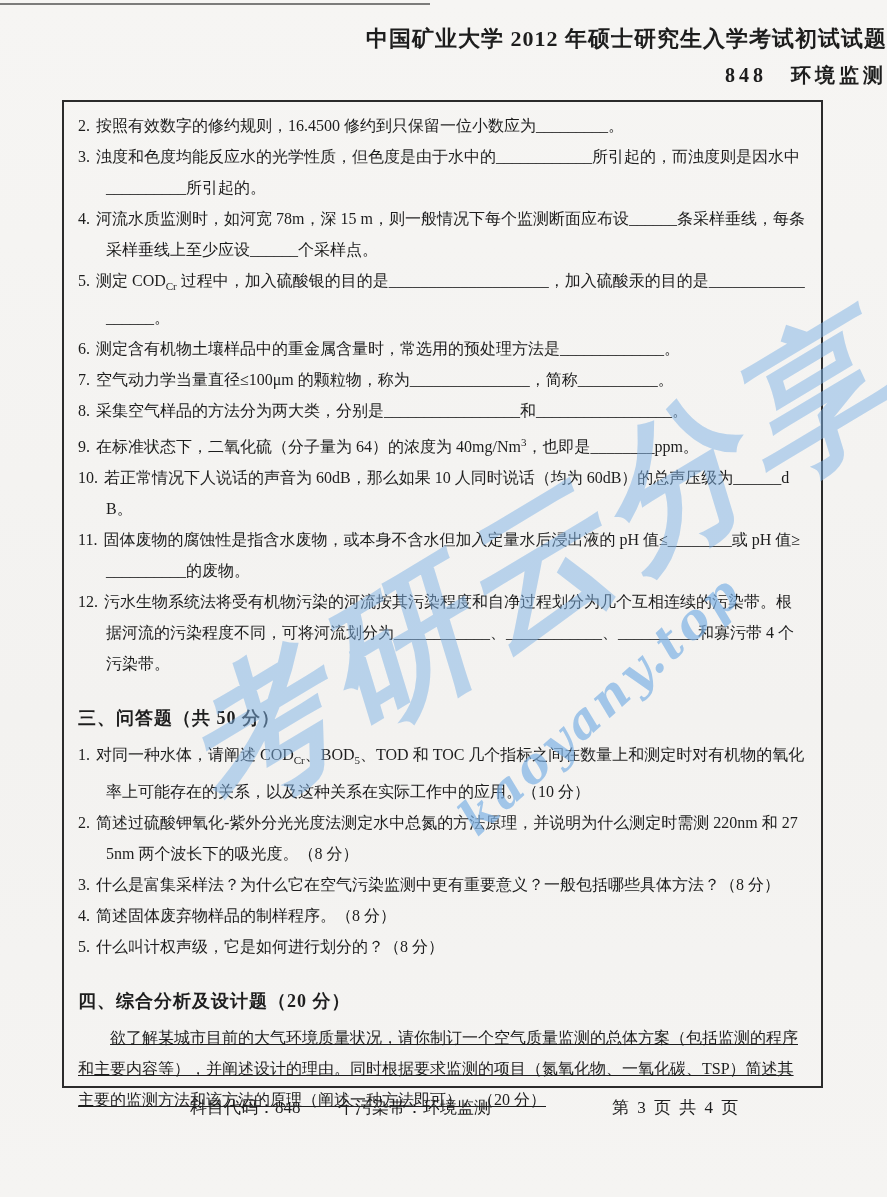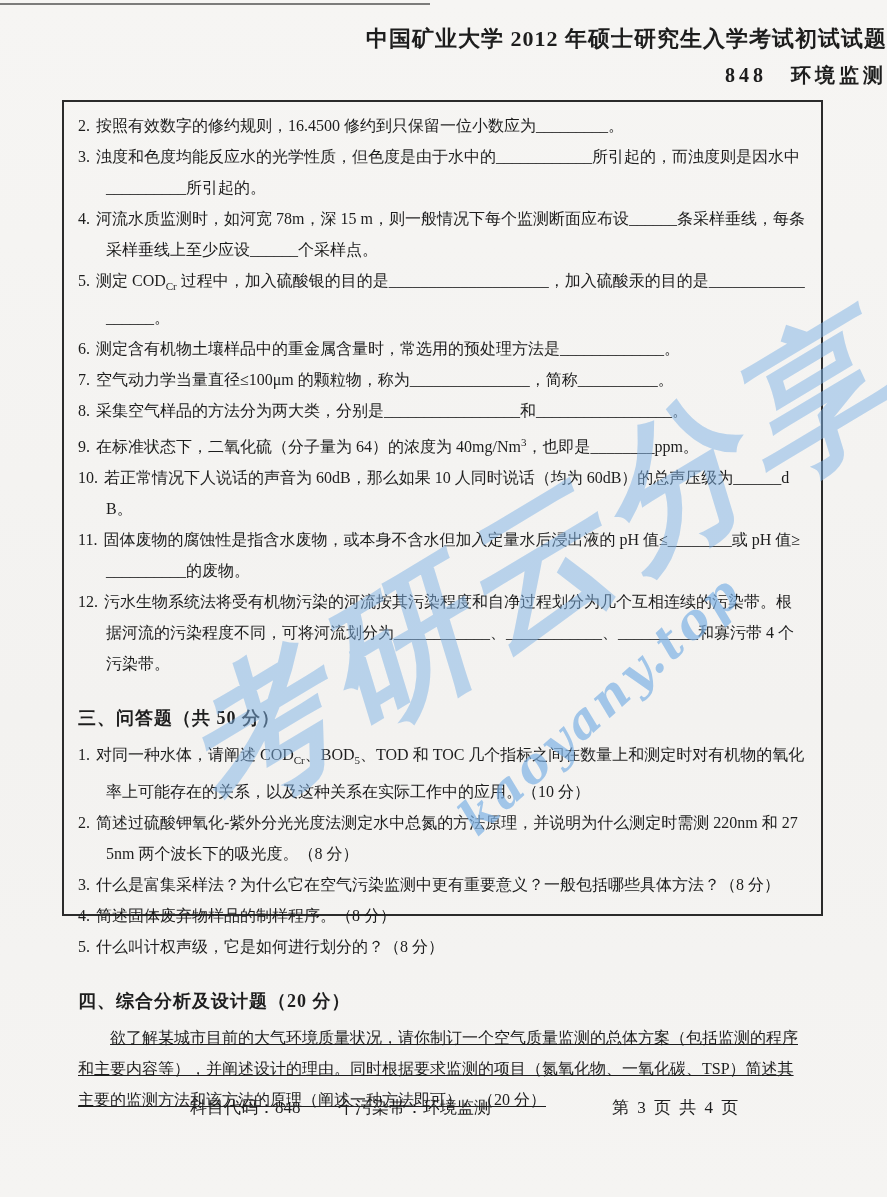--- a/index.html
+++ b/index.html
@@ -15,21 +15,21 @@
   }
   .doc-title{
     position:absolute;top:24px;left:0;width:100%;text-align:right;
     font-size:22px;font-weight:bold;letter-spacing:1px;white-space:nowrap;
   }
   .doc-subtitle{
     position:absolute;top:62px;left:0;width:100%;text-align:right;
     font-size:20px;font-weight:bold;letter-spacing:4px;
   }
   .paper-box{
-    position:absolute;left:62px;top:100px;width:761px;height:816px;
+    position:absolute;left:62px;top:100px;width:761px;height:988px;
     border:2px solid #2b2b2b;box-sizing:border-box;
     padding:8px 16px 0 14px;
   }
   .q{
     font-size:16px;line-height:31px;margin:0;
     padding-left:28px;text-indent:-28px;
     word-break:break-all;
   }
   .q .q-num{margin-right:6px;}
   .section-heading{

